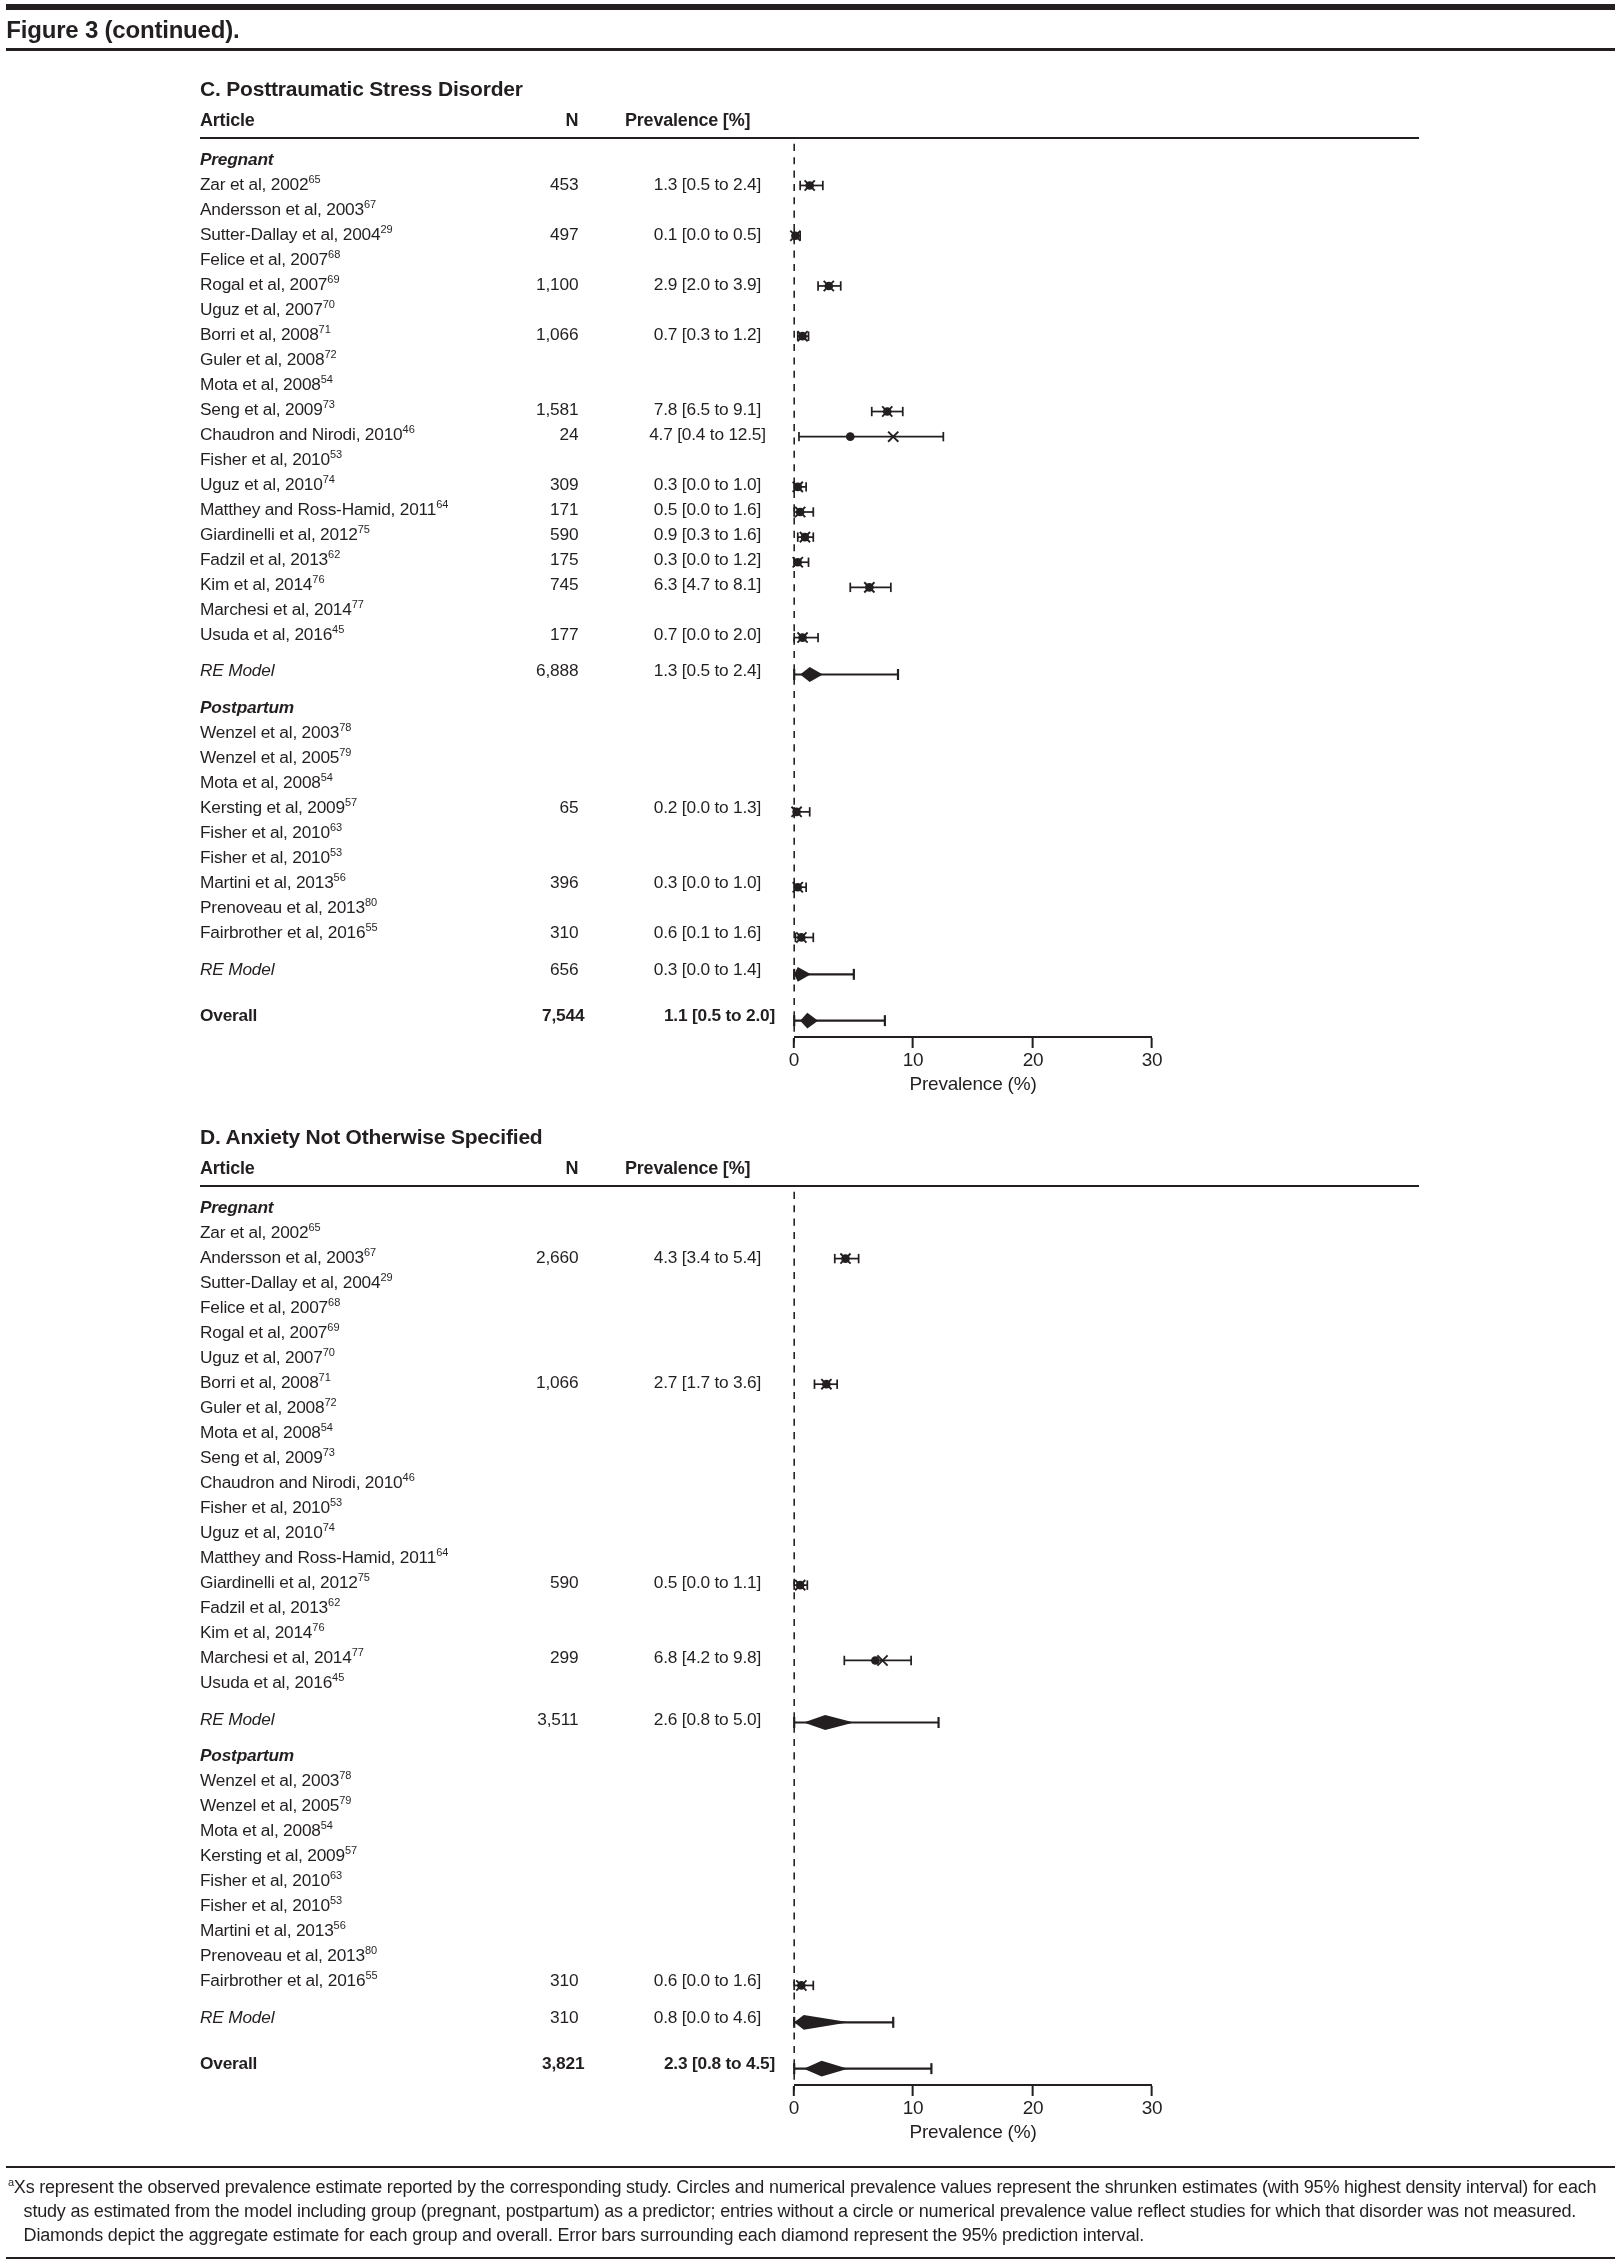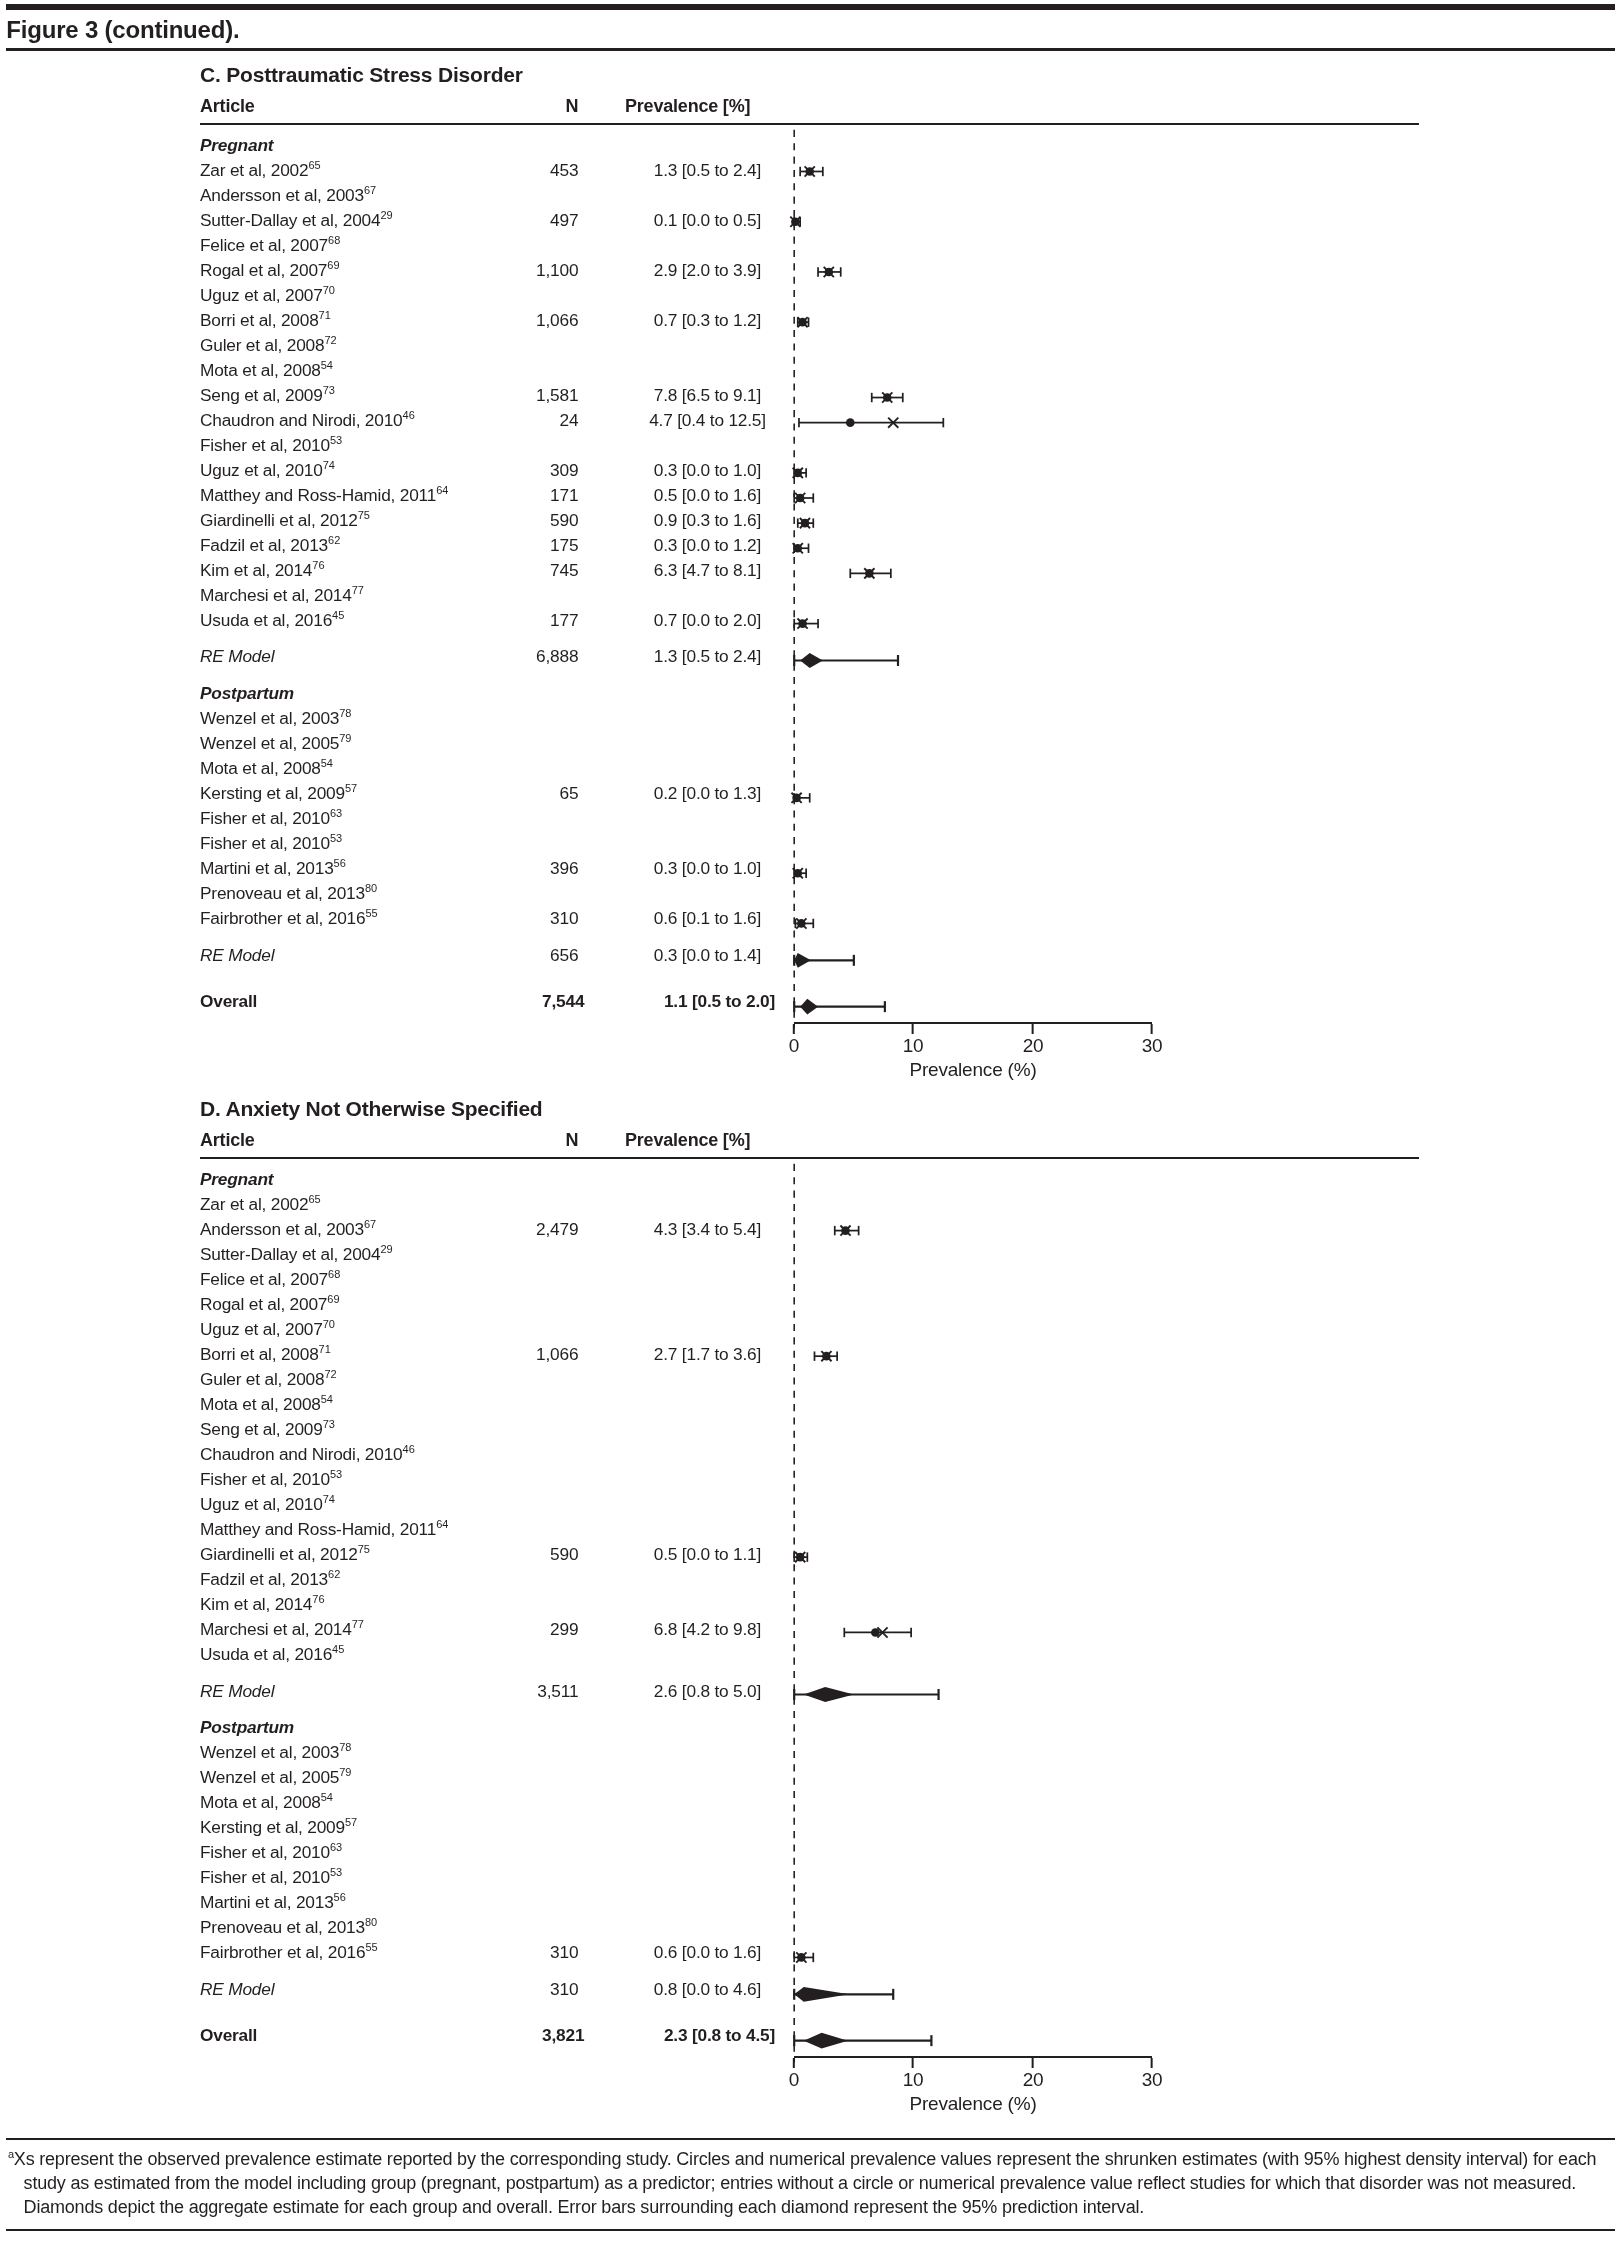--- a/index.html
+++ b/index.html
@@ -7,21 +7,21 @@
     width:1621px;min-height:2261px;
     font-family:"Liberation Sans","DejaVu Sans",sans-serif;
     color:#231f20;letter-spacing:-0.2px;
     -webkit-font-smoothing:antialiased;
   }
   .page{width:1621px;box-sizing:border-box;padding-top:4px;position:relative;border-radius:24px;}
   .rule-thick{height:6.3px;background:#231f20;margin:0 6.3px;}
   .fig-label{font-size:24px;font-weight:bold;margin:5.5px 6.3px 4.7px;}
   .rule-thin{height:2.4px;background:#231f20;margin:0 6.3px;}
 
-  .panel{position:relative;margin-left:200px;width:1219px;margin-top:12px;}
+  .panel{position:relative;margin-left:200px;width:1219px;margin-top:26px;}
   .panel-title{font-size:21px;font-weight:bold;margin:6.3px 0 9.4px;}
   .cols-header{display:flex;align-items:baseline;font-weight:bold;font-size:18px;padding-bottom:5.5px;}
   .col-article{width:236px;}
   .col-n{width:147px;text-align:right;padding-right:4.7px;box-sizing:border-box;}
   .col-prev{margin-left:42px;width:165px;}
   .header-rule{height:0;border-top:2.4px solid #231f20;}
 
   .rows{padding-top:7.9px;}
   .row{display:flex;align-items:center;height:25px;font-size:17.3px;white-space:nowrap;}
   .row .article{width:236px;overflow:visible;}
@@ -411,21 +411,21 @@
           <span class="n"></span>
           <span class="prev"></span>
         </div>
         <div class="row type-study">
           <span class="article"><span>Zar et al, 2002</span><sup>65</sup></span>
           <span class="n"></span>
           <span class="prev"></span>
         </div>
         <div class="row type-study">
           <span class="article"><span>Andersson et al, 2003</span><sup>67</sup></span>
-          <span class="n">2,479</span>
+          <span class="n">2,660</span>
           <span class="prev">4.3 [3.4 to 5.4]</span>
         </div>
         <div class="row type-study">
           <span class="article"><span>Sutter-Dallay et al, 2004</span><sup>29</sup></span>
           <span class="n"></span>
           <span class="prev"></span>
         </div>
         <div class="row type-study">
           <span class="article"><span>Felice et al, 2007</span><sup>68</sup></span>
           <span class="n"></span>

